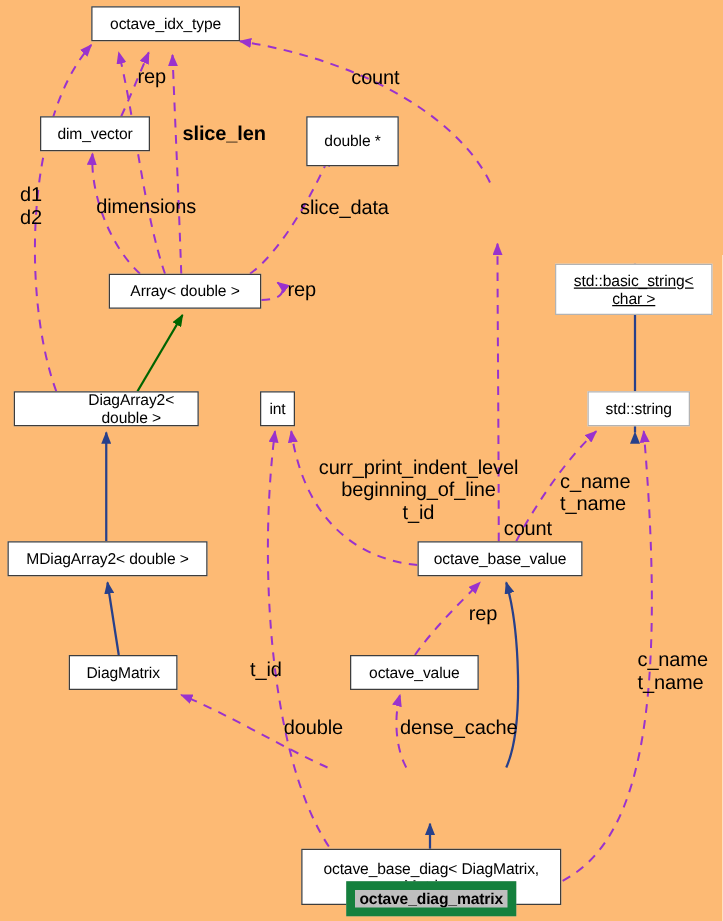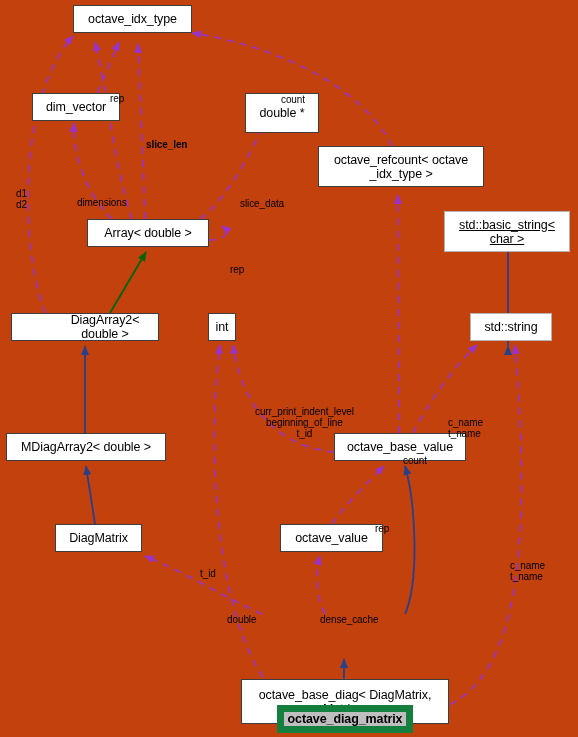--- a/index.html
+++ b/index.html
@@ -4,21 +4,21 @@
 <style>
   html, body {
     margin: 0;
     padding: 0;
     background: #ffffff;
   }
   #diagram-root {
     position: relative;
     width: 578px;
     height: 737px;
-    background: #c2410c;
+    background: #fdba74;
     font-family: "Liberation Sans", sans-serif;
     overflow: hidden;
   }
   svg#graph {
     position: absolute;
     left: 0;
     top: 0;
     width: 578px;
     height: 737px;
   }
@@ -40,26 +40,25 @@
   .node-box.light {
     border: 1px solid #b3b3b3;
   }
   .node-box.current {
     background: #bfbfbf;
     border: 7px solid #15803d;
     font-weight: bold;
   }
   .edge-label {
     position: absolute;
-    font-size: 10px;
+    font-size: 16px;
     color: #000000;
     white-space: pre-line;
     line-height: 1.12;
     letter-spacing: -0.1px;
-    margin-top: 40px;
   }
   .edge-label.center { text-align: center; }
   .edge-label.left { text-align: left; }
 </style>
 </head>
 <body>
 
 <div id="diagram-root">
 
   <svg id="graph" viewBox="0 0 578 737">
@@ -160,22 +159,20 @@
     </g>
 
     <g>
       <path d="M110,313 L146,252" fill="none" stroke="#006400" stroke-width="1.8" marker-end="url(#arrow-green)"></path>
     </g>
   </svg>
 
   <div class="node-box" style="left: 73px; top: 5px; width: 119px; height: 28px;">octave_idx_type</div>
   <div class="node-box" style="left: 32px; top: 93px; width: 88px; height: 28px;">dim_vector</div>
   <div class="node-box" style="left: 245px; top: 93px; width: 74px; height: 40px;">double *</div>
-  <div class="node-box" style="left: 318px; top: 146px; width: 166px; height: 41px;">octave_refcount&lt; octave
-_idx_type &gt;</div>
   <div class="node-box light" style="left: 444px; top: 211px; width: 126px; height: 41px; text-decoration: underline;">std::basic_string&lt;
 char &gt;</div>
   <div class="node-box" style="left: 87px; top: 219px; width: 122px; height: 28px;">Array&lt; double &gt;</div>
   <div class="node-box" style="left: 11px; top: 313px; width: 148px; height: 28px; padding-left: 40px;">DiagArray2&lt; double &gt;</div>
   <div class="node-box" style="left: 208px; top: 313px; width: 28px; height: 28px;">int</div>
   <div class="node-box light" style="left: 470px; top: 313px; width: 82px; height: 28px;">std::string</div>
   <div class="node-box" style="left: 6px; top: 433px; width: 160px; height: 28px;">MDiagArray2&lt; double &gt;</div>
   <div class="node-box" style="left: 55px; top: 524px; width: 87px; height: 28px;">DiagMatrix</div>
   <div class="node-box" style="left: 334px; top: 433px; width: 132px; height: 28px;">octave_base_value</div>
   <div class="node-box" style="left: 280px; top: 524px; width: 103px; height: 28px;">octave_value</div>

